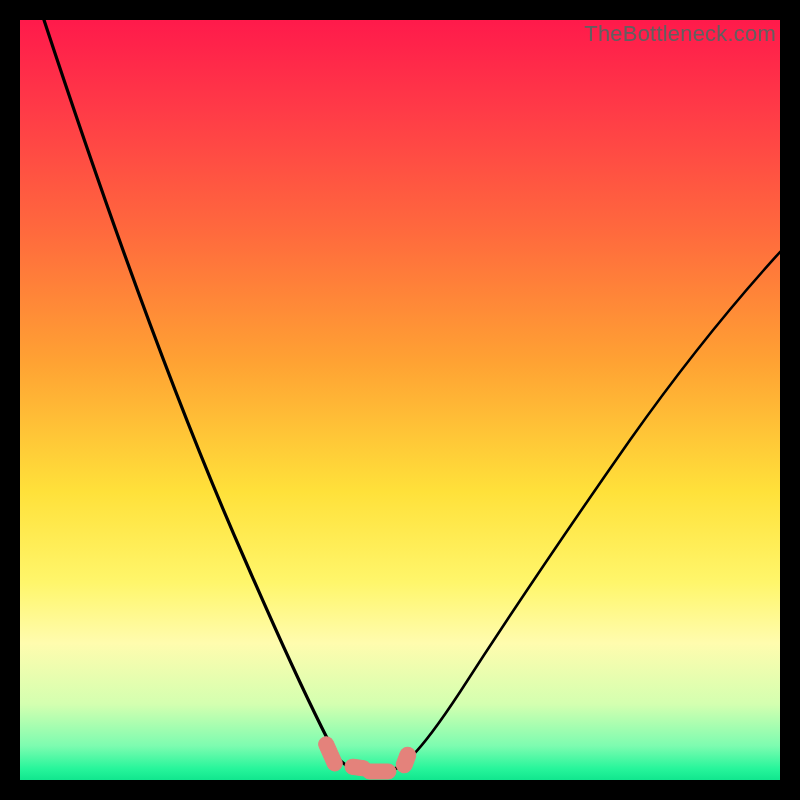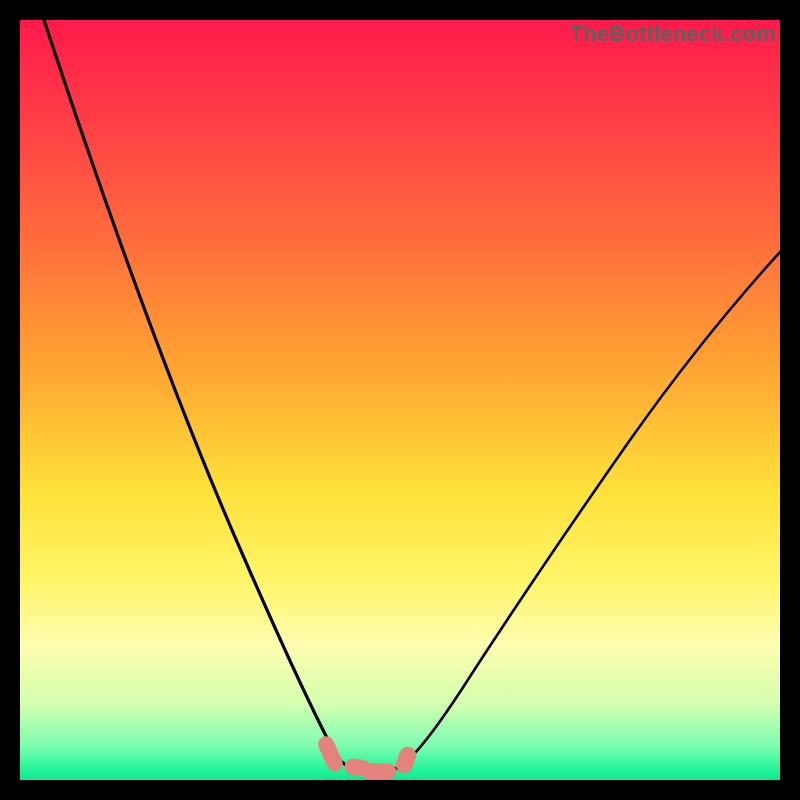--- a/index.html
+++ b/index.html
@@ -33,21 +33,21 @@
     top: 0;
     width: 760px;
     height: 760px;
   }
   .watermark {
     position: absolute;
     top: 21px;
     right: 24px;
     color: #606060;
     font-size: 22px;
-    font-weight: 700;
+    font-weight: 400;
     letter-spacing: 0.2px;
   }
   svg.curves {
     position: absolute;
     left: 0;
     top: 0;
   }
 </style>
 </head>
 <body>

